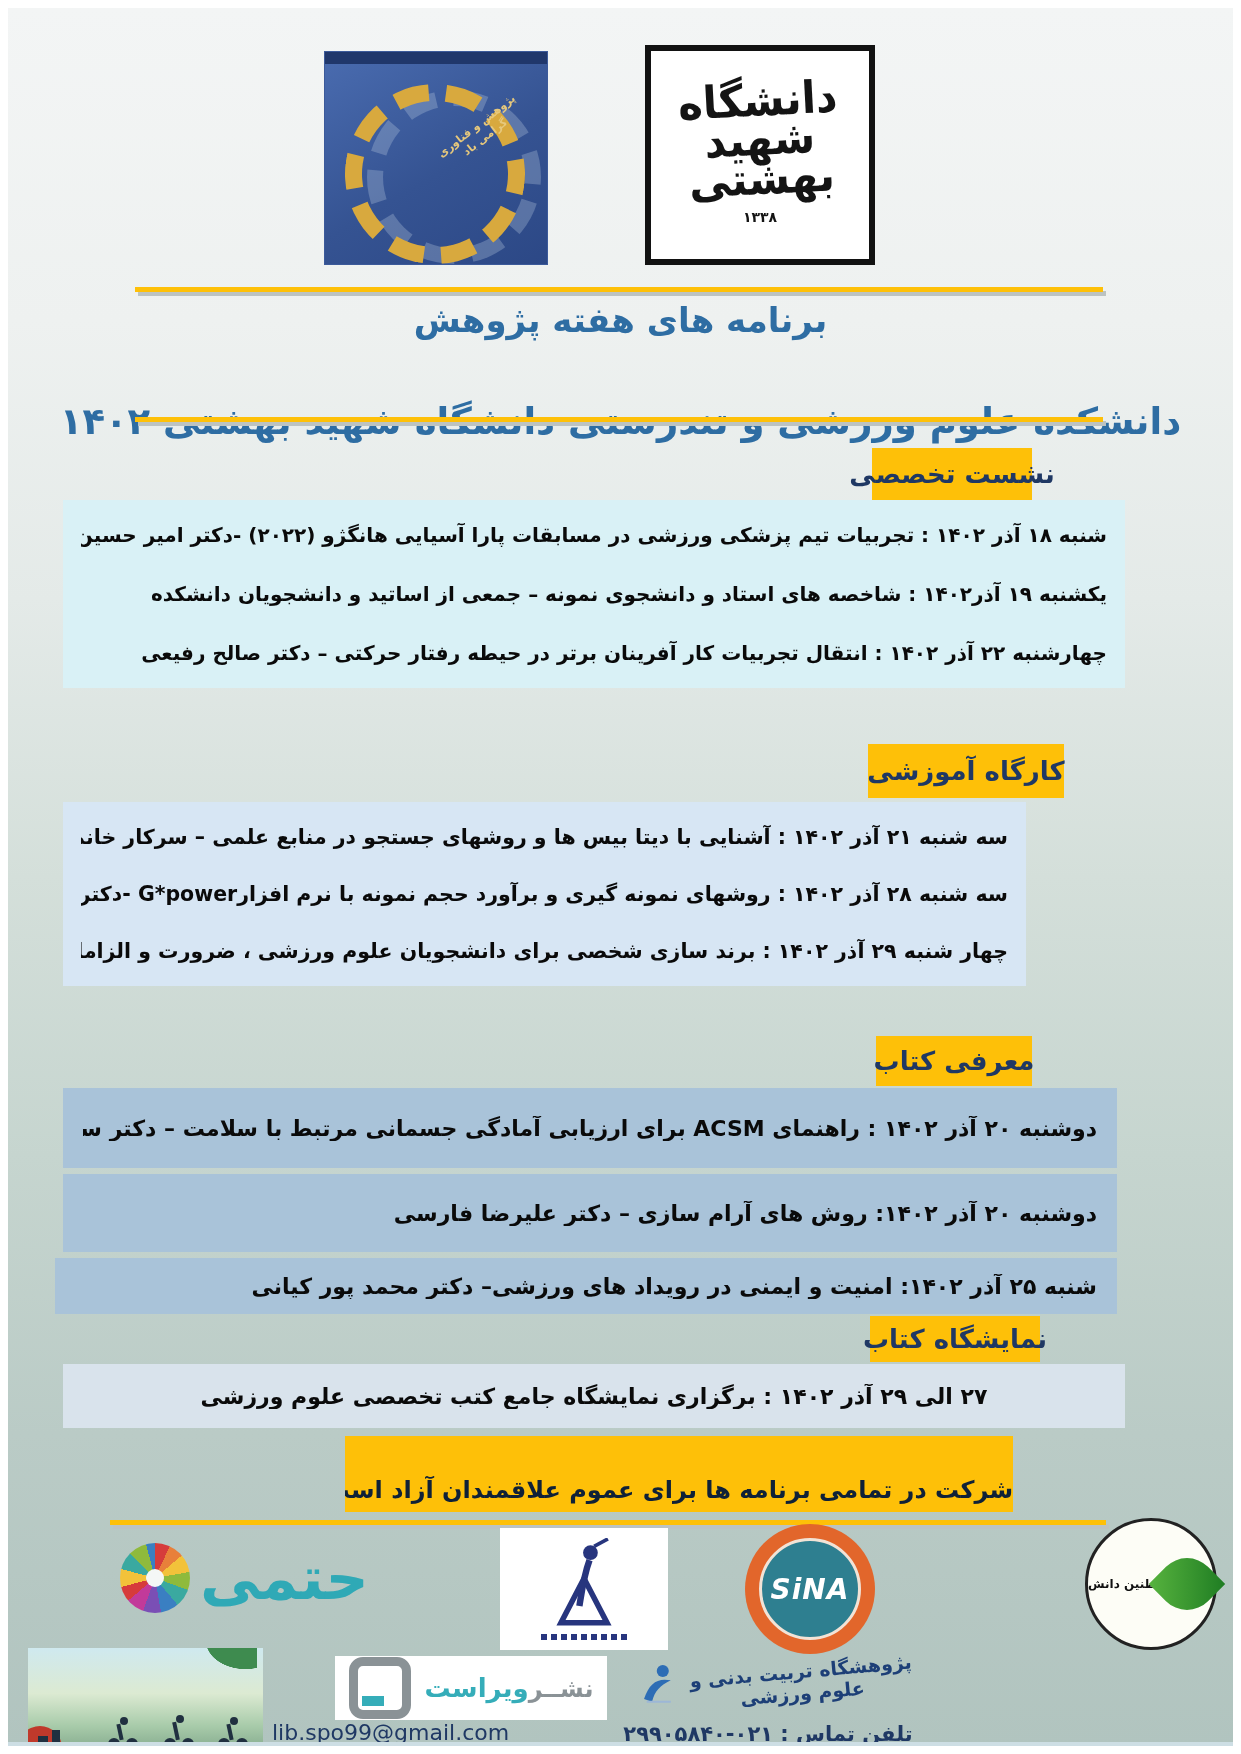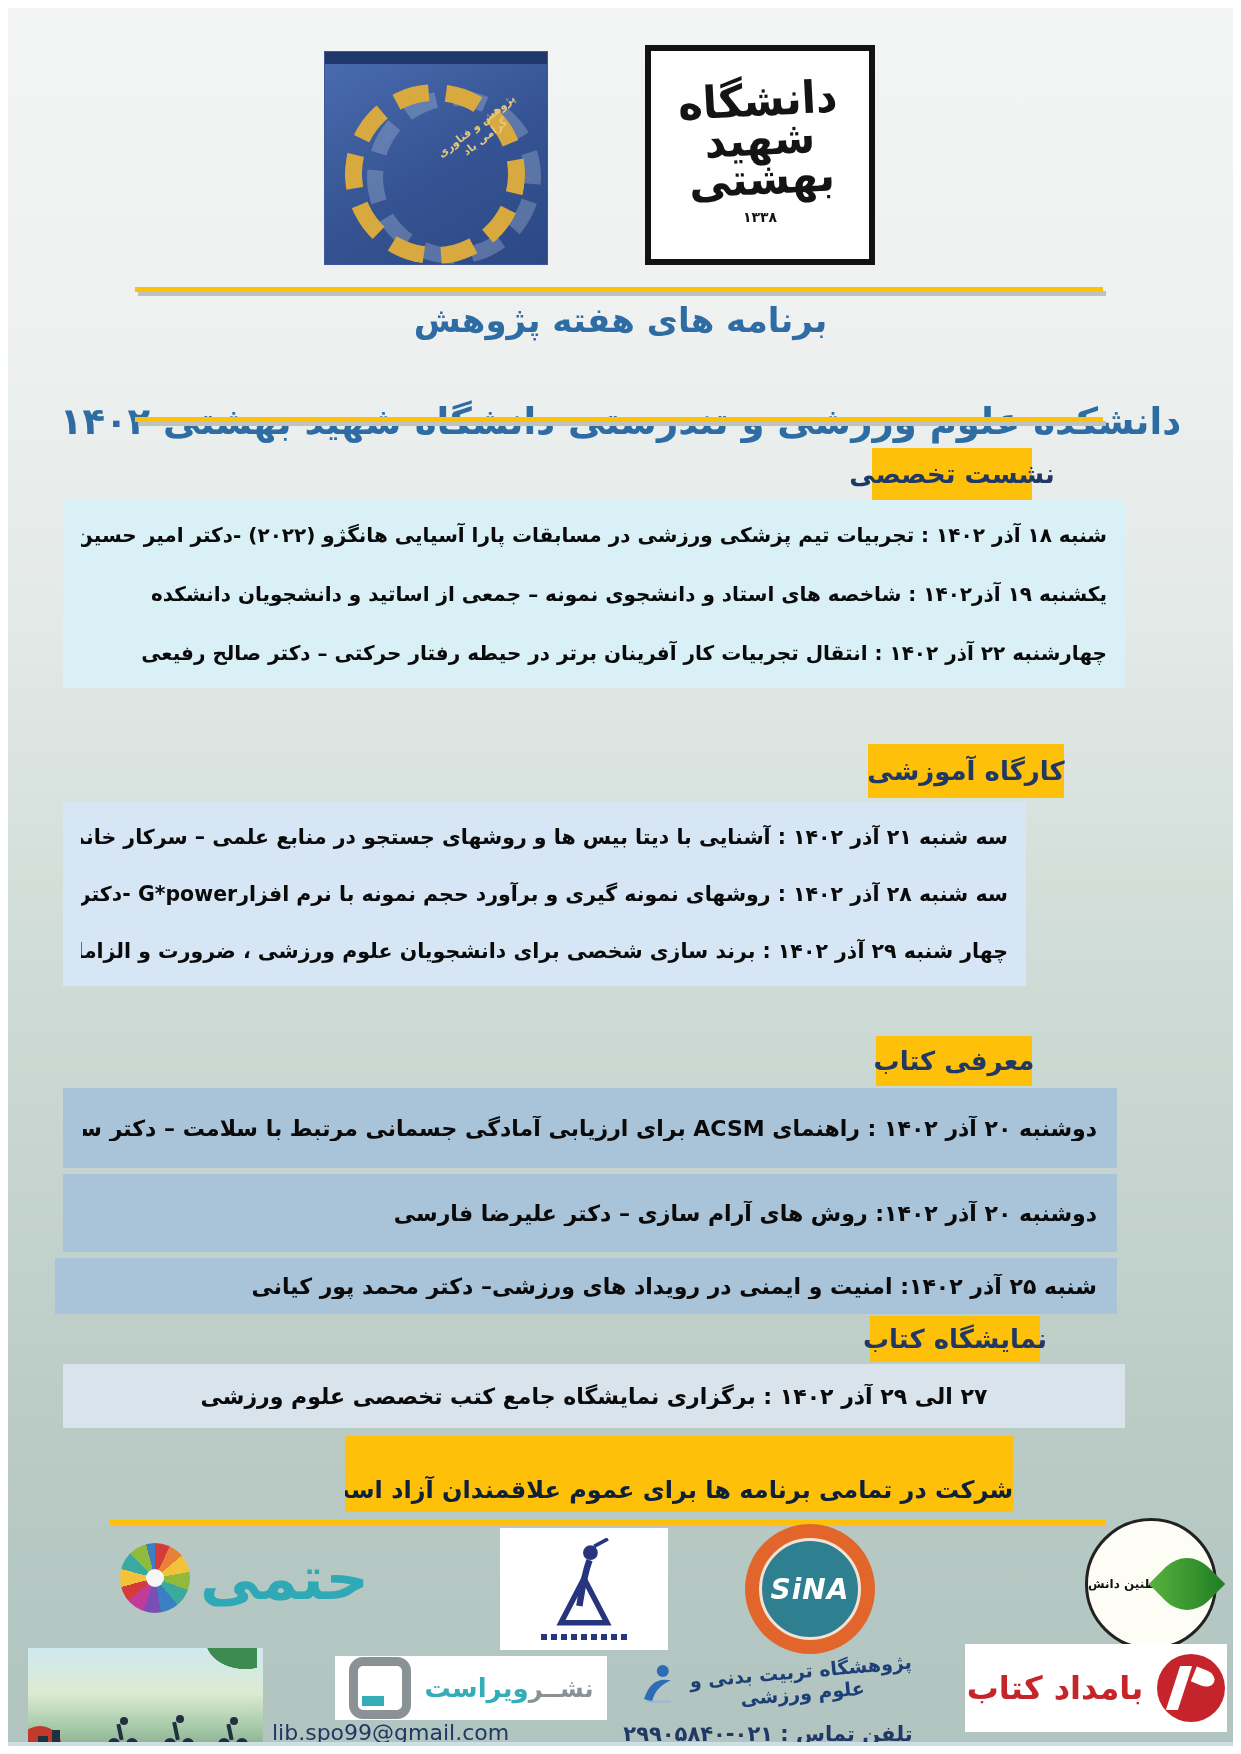--- a/index.html
+++ b/index.html
@@ -229,22 +229,18 @@
 
   <div class="abs institute">
     <svg width="52" height="60" viewBox="0 0 52 60">
       <circle cx="34" cy="12" r="9" fill="#2d6db5"></circle>
       <path d="M6 54 C14 30 26 22 46 26 C30 34 22 42 18 58 Z" fill="#2d6db5"></path>
       <path d="M10 58 L46 58" stroke="#9db7d6" stroke-width="3"></path>
     </svg>
     <div class="institute-label">پژوهشگاه تربیت بدنی و علوم ورزشی</div>
   </div>
 
-  <div class="abs bamdad">
-    <div class="bamdad-mark"></div>
-    <div class="bamdad-label">بامداد کتاب</div>
-  </div>
 
   <div class="abs email">lib.spo99@gmail.com</div>
   <div class="abs phone">تلفن تماس : ۰۲۱-۲۹۹۰۵۸۴۰</div>
   <div class="abs bottom-strip"></div>
 
 </div>
 
 </body></html>

